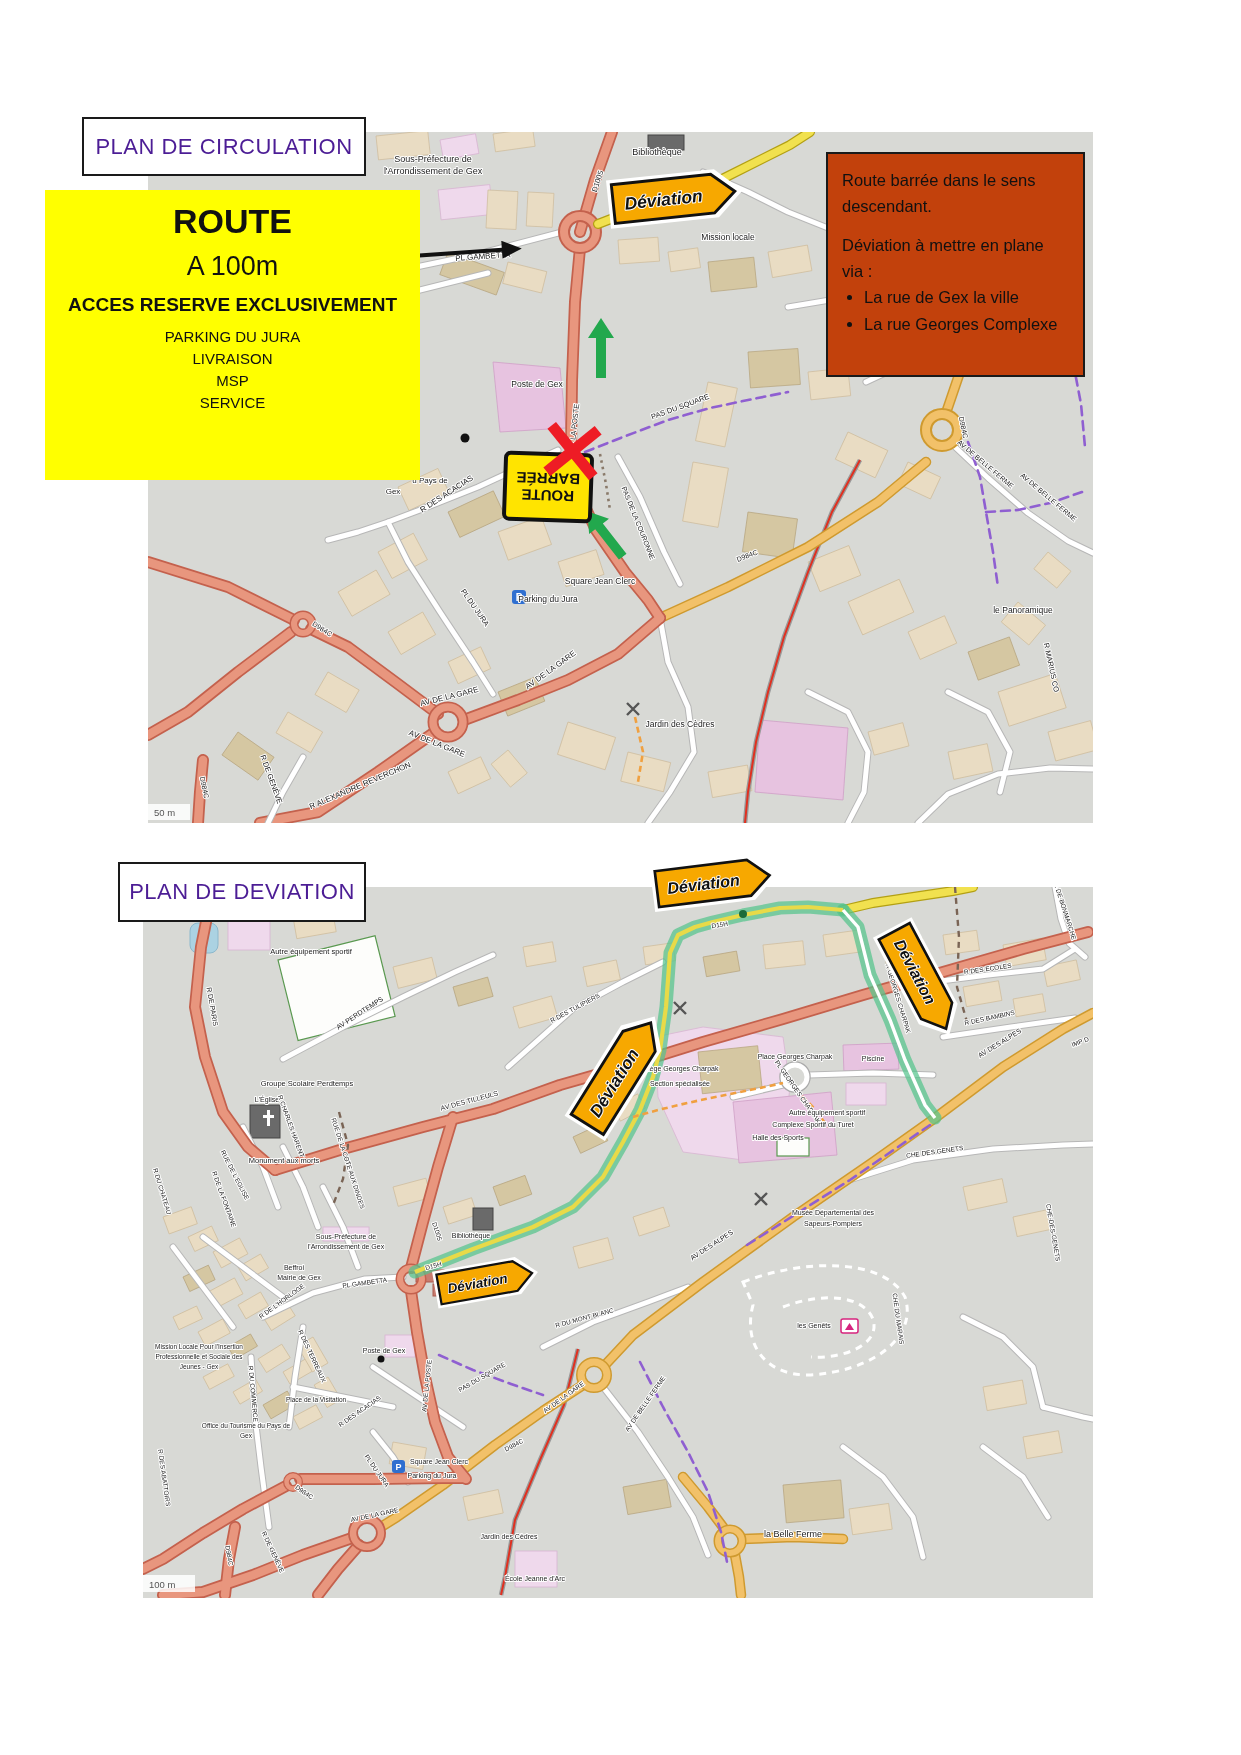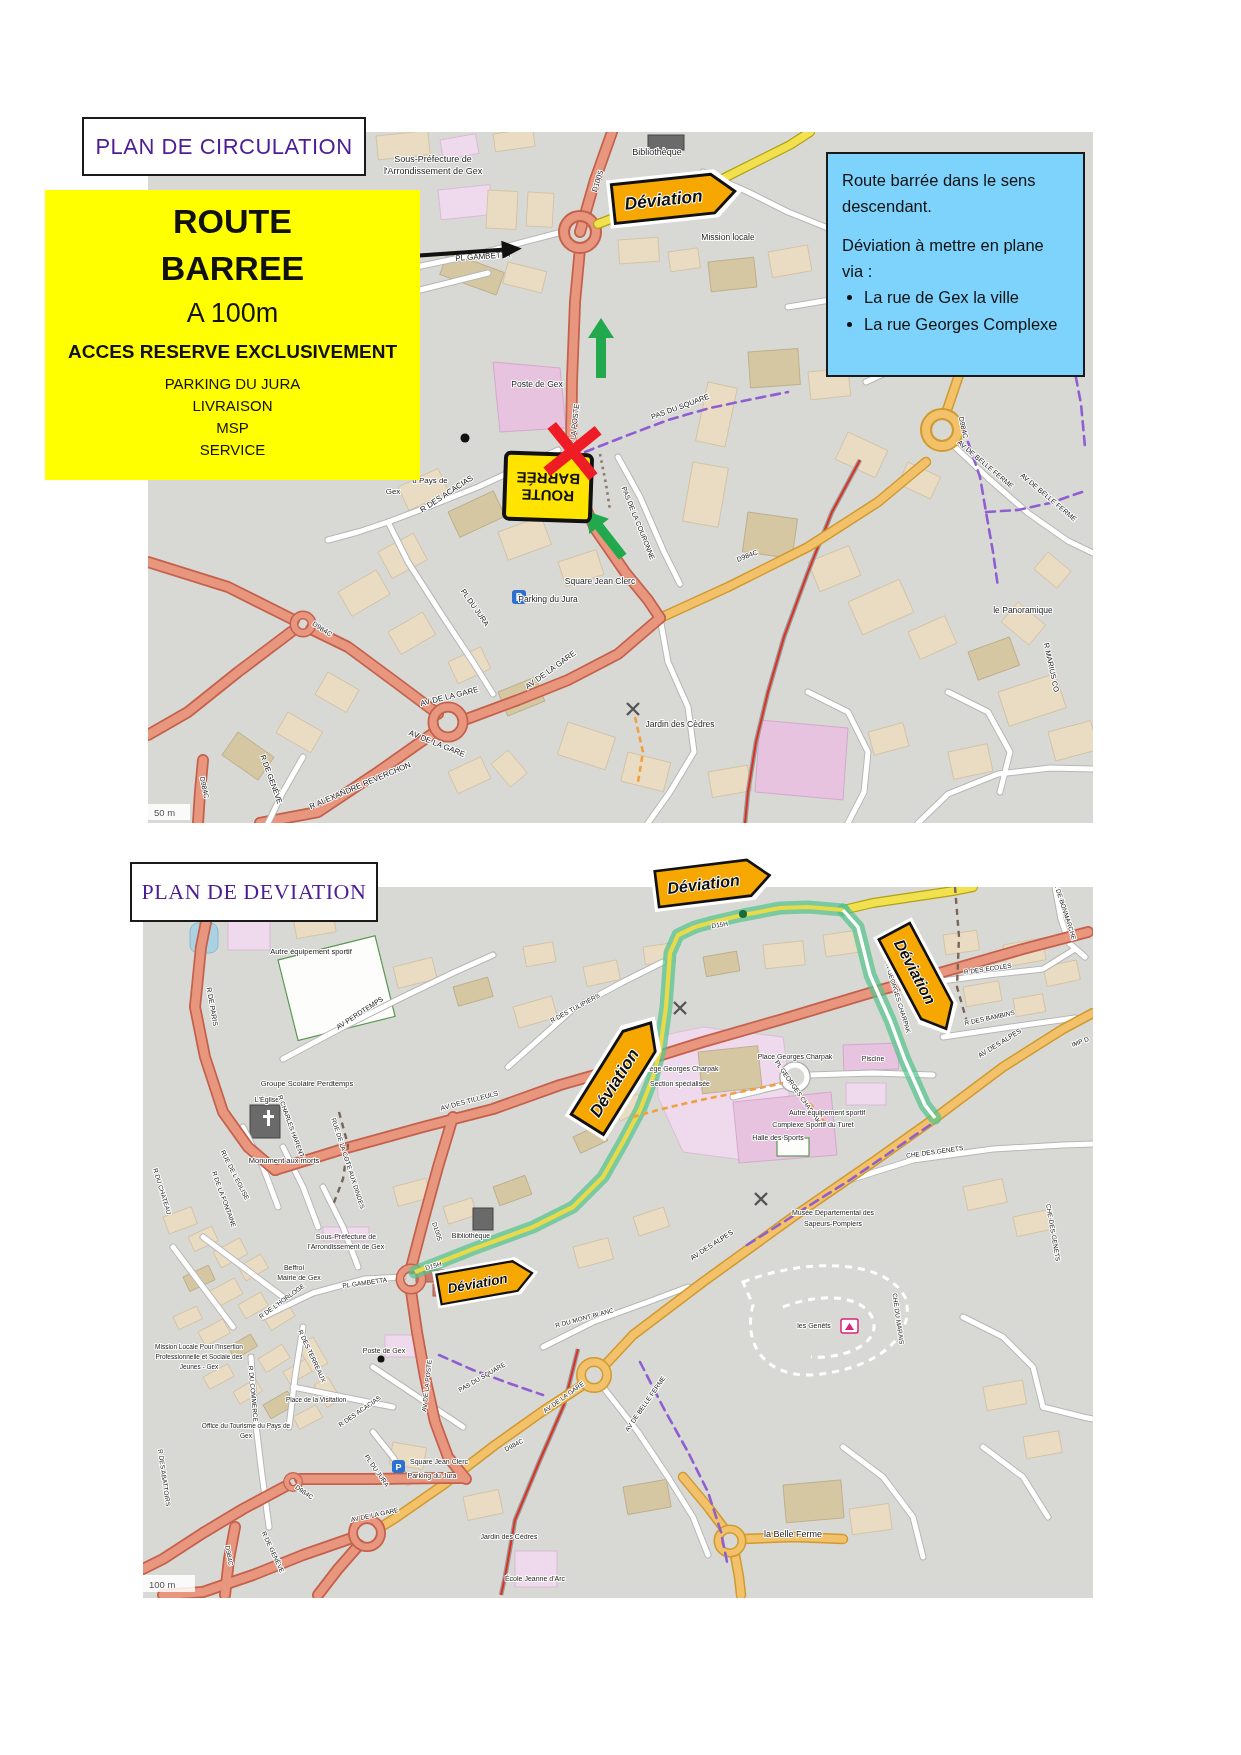--- a/index.html
+++ b/index.html
@@ -13,21 +13,21 @@
   
   #closure{position:absolute;left:45px;top:190px;width:375px;height:290px;background:#ffff00;
         z-index:40;text-align:center;color:#111;}
   #closure .l1{font-size:34px;font-weight:800;margin-top:12px;}
   #closure .l2{font-size:34px;font-weight:800;margin-top:8px;}
   #closure .l3{font-size:27px;font-weight:400;margin-top:10px;}
   #closure .l4{font-size:19px;font-weight:700;margin-top:12px;}
   #closure .l5{font-size:15px;margin-top:12px;}
   #closure .l6,#closure .l7,#closure .l8{font-size:15px;margin-top:5px;}
   
-  #notice{position:absolute;left:826px;top:152px;width:259px;height:225px;background:#7dd3fc;
+  #notice{position:absolute;left:826px;top:152px;width:259px;height:225px;background:#c2410c;
         border:2px solid #1a1a1a;z-index:30;padding:14px 12px 0 14px;box-sizing:border-box;color:#111;}
   #notice p{margin:0 0 14px 0;font-size:16.5px;line-height:1.55;}
   #notice ul{margin:4px 0 0 6px;padding-left:16px;}
   #notice li{font-size:16.5px;margin-bottom:8px;}
   
   .dev-sign{position:absolute;z-index:25;}
   .dev-sign svg{overflow:visible;display:block;}
   .dev-sign .halo{fill:#fff;}
   .dev-sign .body{fill:#f7a800;stroke:#111;stroke-width:3;}
   .dev-sign text{font-size:18px;font-weight:700;font-style:italic;fill:#111;}
@@ -542,27 +542,26 @@
       <g>
         <rect class="chip" x="0" y="688" width="52" height="17"></rect>
         <text class="chiptxt" x="6" y="701">100 m</text>
       </g>
     </svg>
   </div>
 
   <div class="framebox" style="left:82px;top:117px;width:280px;height:55px;">
     <span>PLAN DE CIRCULATION</span>
   </div>
-  <div class="framebox" style="left:130px;top:862px;width:244px;height:56px;font-family:Liberation Serif, serif;">
+  <div class="framebox" style="left:118px;top:862px;width:244px;height:56px;">
     <span>PLAN DE DEVIATION</span>
   </div>
 
   <div id="closure">
     <div class="l1">ROUTE</div>
-    <div class="l2">BARREE</div>
     <div class="l3">A 100m</div>
     <div class="l4">ACCES RESERVE EXCLUSIVEMENT</div>
     <div class="l5">PARKING DU JURA</div>
     <div class="l6">LIVRAISON</div>
     <div class="l7">MSP</div>
     <div class="l8">SERVICE</div>
   </div>
 
   <div id="notice">
     <p><span>Route barrée dans le sens</span><br>

